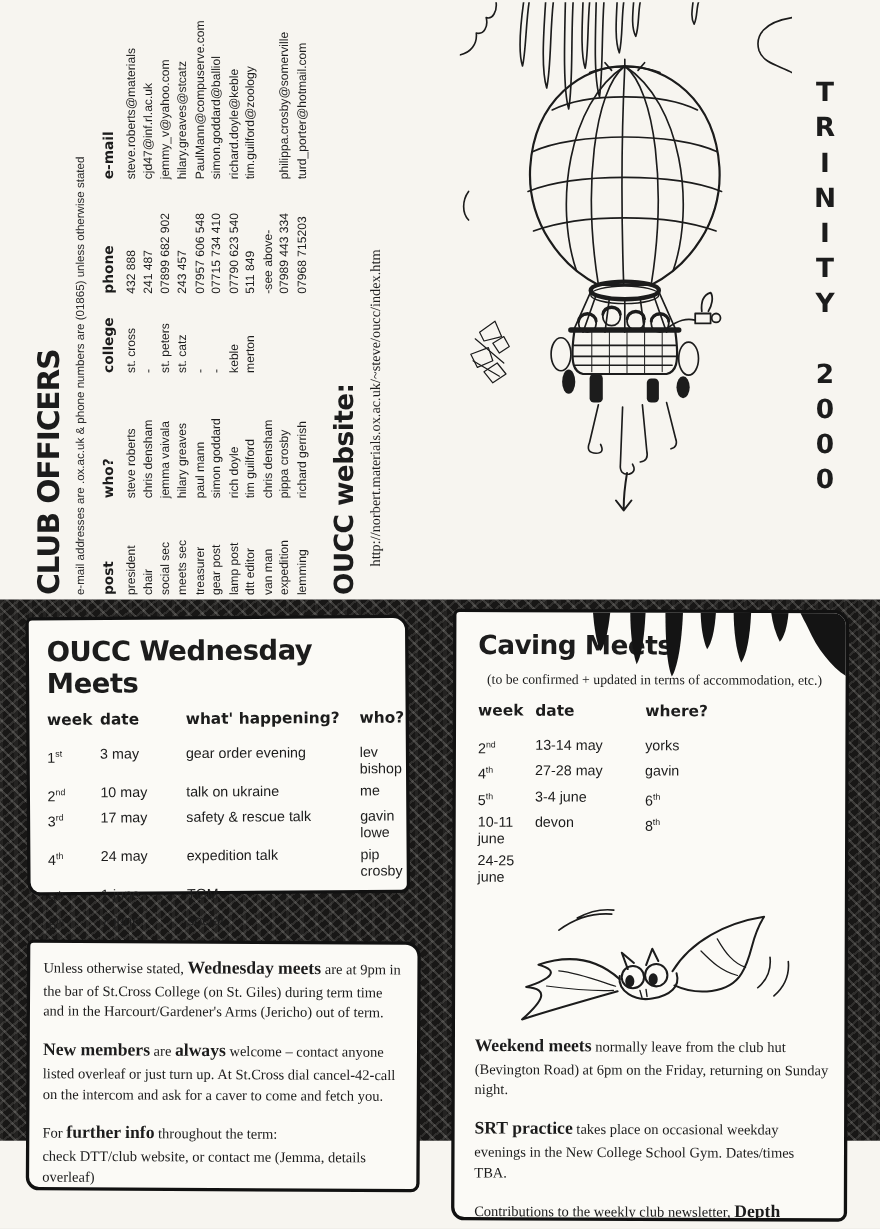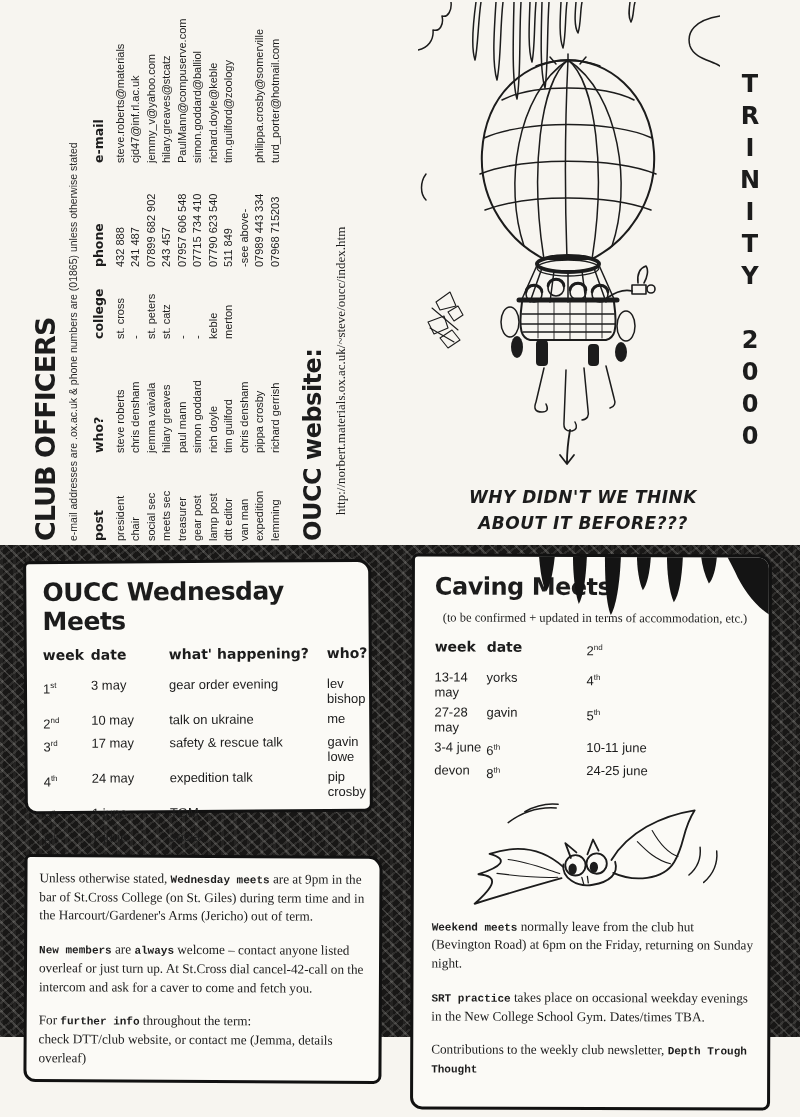--- a/index.html
+++ b/index.html
@@ -58,21 +58,21 @@
   .meet-grid{display:grid;font-size:13px;line-height:15px;row-gap:5px;margin-left:16px;margin-right:8px;}
   .wed-grid{grid-template-columns:48px 78px 158px 1fr;}
   .cave-grid{grid-template-columns:52px 100px 1fr;margin-left:20px;margin-right:14px;}
   .meet-grid .hdr{font-family:"DejaVu Sans",sans-serif;font-weight:bold;font-size:14px;
                   padding-bottom:10px;}
   .wk sup{font-size:8px;}
 
   .notes{font-family:"Liberation Serif",serif;font-size:13.2px;line-height:1.42;}
   .p-notes .notes{padding:12px 12px 0 12px;}
   .notes p{margin:0 0 15px 0;}
-  .cbold{font-family:Liberation Mono, monospace;font-weight:bold;font-size:11px;}
+  .cbold{font-family:Liberation Serif, serif;font-weight:bold;font-size:16px;}
   .prewrap{white-space:pre-line;}
 
   .cave-notes{padding:10px 14px 0 18px;}
   .bat-wrap{margin:4px 0 2px 28px;}
   .stal-wrap{position:absolute;top:-2px;right:-2px;width:250px;height:80px;}
 </style>
 </head>
 <body>
 
 <div class="page">
@@ -236,22 +236,20 @@
 N
 I
 T
 Y
 
 2
 0
 0
 0</div>
 
-    <div class="tagline">WHY DIDN'T WE THINK
-ABOUT IT BEFORE???</div>
   </div>
 
   <div class="bottomhalf">
 
     <div class="panel p-wed">
       <div class="wed-title">OUCC Wednesday Meets</div>
       <div class="meet-grid wed-grid">
         <span class="hdr">week</span>
         <span class="hdr">date</span>
         <span class="hdr">what' happening?</span>
@@ -311,20 +309,21 @@
           <path d="M146,0 L162,0 C161,24 158,40 153,47 C148,36 146,16 146,0 Z"></path>
           <path d="M180,0 L196,0 C195,14 192,24 188,28 C184,20 181,10 180,0 Z"></path>
           <path d="M206,0 L250,0 L250,60 C236,52 222,34 214,16 C210,8 207,3 206,0 Z"></path>
         </svg>
       </div>
       <div class="cave-title">Caving Meets</div>
       <div class="cave-sub">(to be confirmed + updated in terms of accommodation, etc.)</div>
       <div class="meet-grid cave-grid">
         <span class="hdr">week</span>
         <span class="hdr">date</span>
+        <span class="hdr">where?</span>
 
         <span class="wk"><span>2</span><sup>nd</sup></span>
           <span>13-14 may</span>
           <span>yorks</span>
         <span class="wk"><span>4</span><sup>th</sup></span>
           <span>27-28 may</span>
           <span>gavin</span>
         <span class="wk"><span>5</span><sup>th</sup></span>
           <span>3-4 june</span>
         <span class="wk"><span>6</span><sup>th</sup></span>

